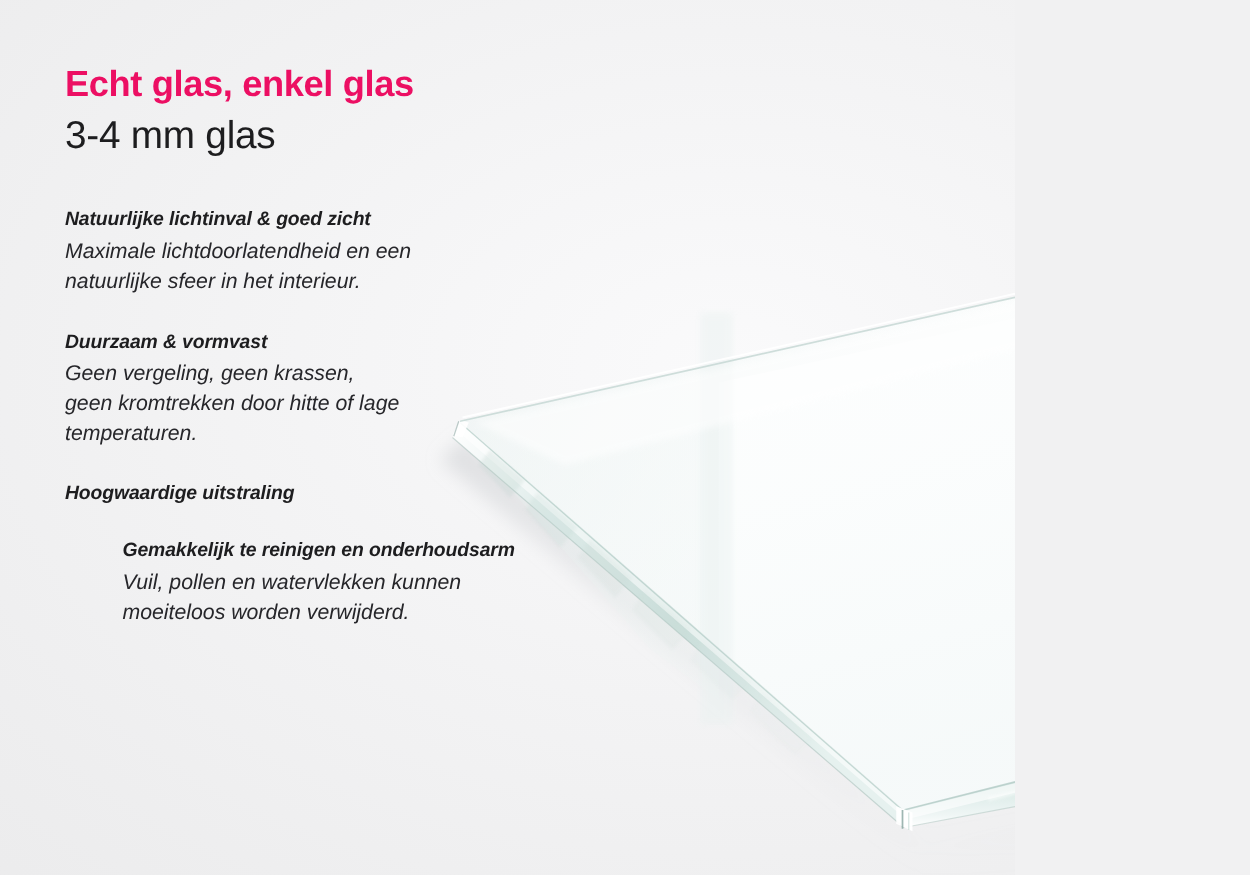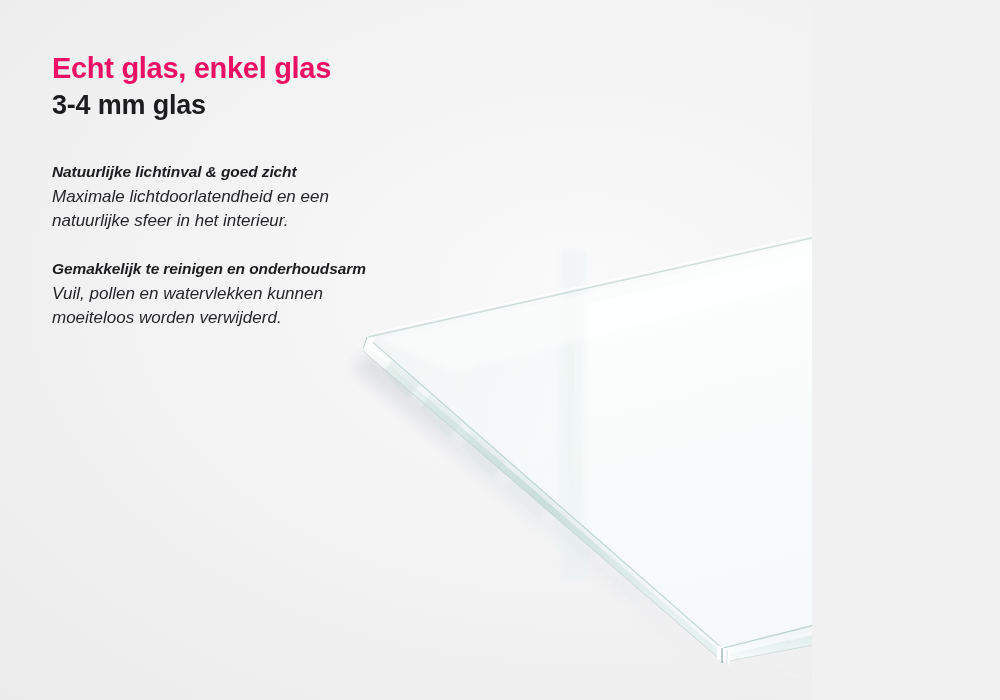--- a/index.html
+++ b/index.html
@@ -45,37 +45,37 @@
   .title-main {
     font-size: 29px;
     font-weight: bold;
     letter-spacing: -0.3px;
     line-height: 1.12;
     margin: 0;
     color: #ec0f63;
   }
 
   .title-sub {
-    font-size: 27px;
-    font-weight: 700;
+    font-size: 31px;
+    font-weight: 400;
     letter-spacing: -0.2px;
     line-height: 1.15;
     margin: 6px 0 0 0;
     color: #1d1d1f;
   }
 
   .features {
     margin-top: 40px;
     font-style: italic;
   }
 
   .feature {
     margin-bottom: 26px;
   }
-  .feature:last-child { margin-bottom: 0; }
+  .feature:last-child { margin-bottom: 0; margin-left: 46px; }
 
   .feature-title {
     font-size: 15.5px;
     font-weight: bold;
     letter-spacing: -0.1px;
     color: #1d1d1f;
     line-height: 1.3;
     margin: 0 0 3px 0;
   }
 
@@ -212,22 +212,27 @@
     <h2 class="title-sub">3-4 mm glas</h2>
 
     <div class="features">
 
       <div class="feature">
         <p class="feature-title">Natuurlijke lichtinval &amp; goed zicht</p>
         <p class="feature-body">Maximale lichtdoorlatendheid en een
 natuurlijke sfeer in het interieur.</p>
       </div>
 
+      <div class="feature feature-narrow">
+        <p class="feature-title">Duurzaam &amp; vormvast</p>
+        <p class="feature-body">Geen vergeling, geen krassen, geen kromtrekken door hitte of lage temperaturen.</p>
+      </div>
 
       <div class="feature">
+        <p class="feature-title">Hoogwaardige uitstraling</p>
       </div>
 
       <div class="feature">
         <p class="feature-title">Gemakkelijk te reinigen en onderhoudsarm</p>
         <p class="feature-body">Vuil, pollen en watervlekken kunnen
 moeiteloos worden verwijderd.</p>
       </div>
 
     </div>
   </div>

